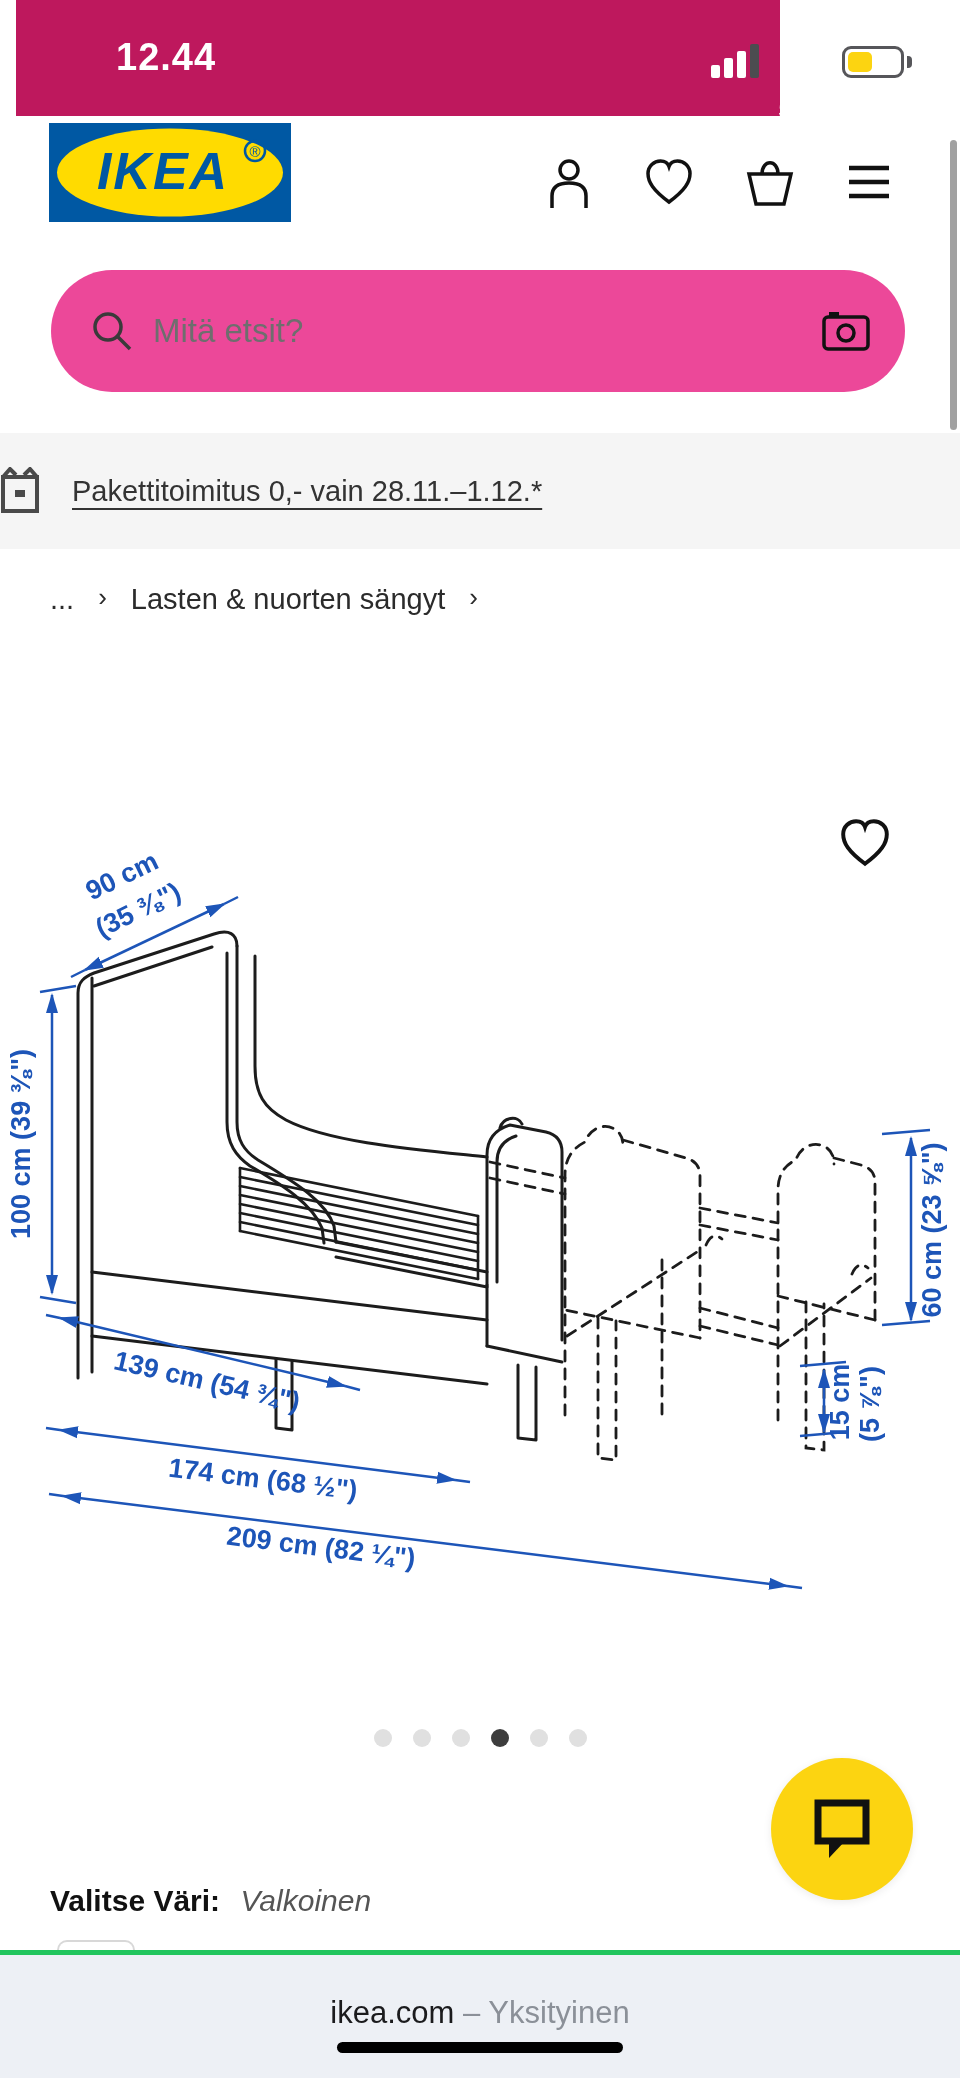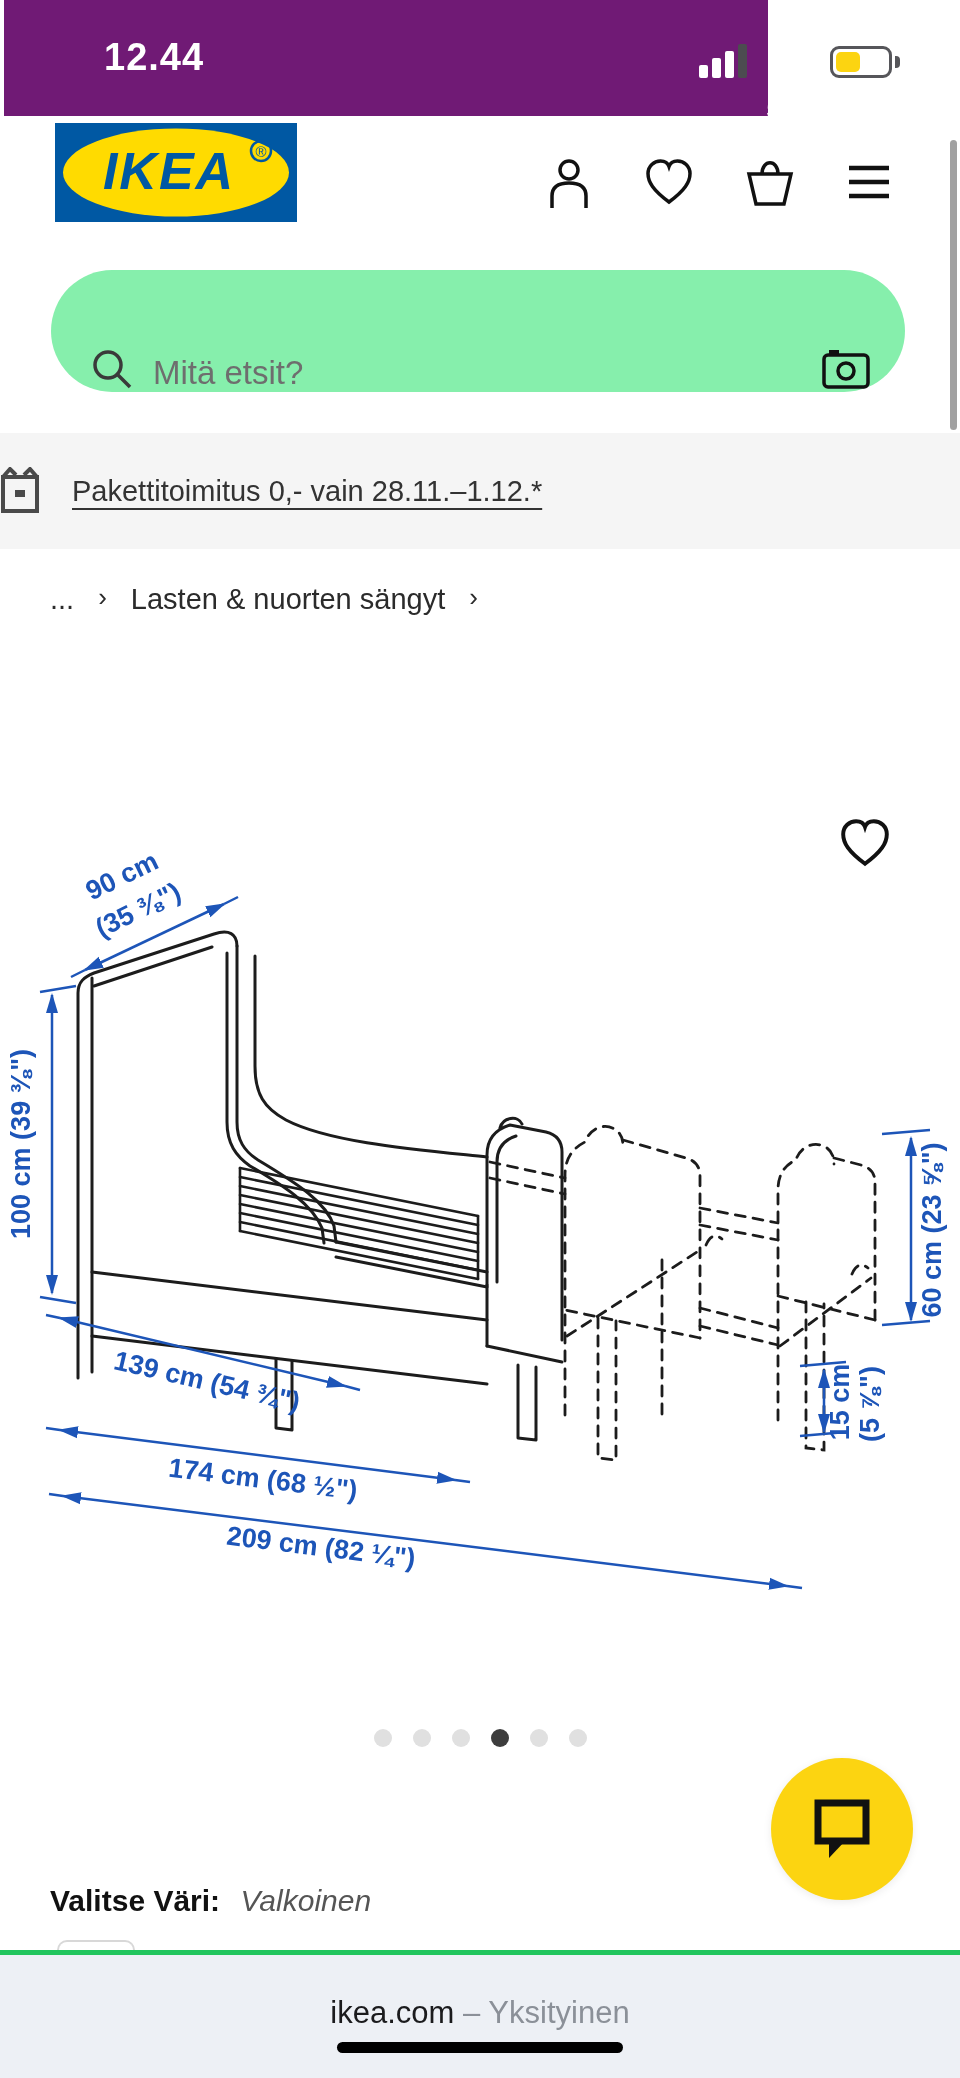--- a/index.html
+++ b/index.html
@@ -6,35 +6,35 @@
     --ikea-blue:#0058A3; --ikea-yellow:#FFDB00; --dim-blue:#1d55b8;
     --chat-yellow:#fcd411; --active-dot:#3d3d3d; --inactive-dot:#e0e0e0;
     --line:#1c1c1c;
   }
   *{margin:0;padding:0;box-sizing:border-box;}
   body{font-family:"Liberation Sans","DejaVu Sans",sans-serif;background:#888;}
   .phone{position:relative;width:960px;height:2078px;background:#ffffff;overflow:hidden;margin:0 auto;}
   .abs{position:absolute;}
 
   
-  .statusbar{left:4px;top:0;width:764px;height:116px;background:#701a75;color:#fff;}
+  .statusbar{left:16px;top:0;width:764px;height:116px;background:#be185d;color:#fff;}
   .time{left:100px;top:36px;font-size:38px;font-weight:700;letter-spacing:1px;}
   .sig-bar{position:absolute;bottom:0;width:9px;border-radius:2px;background:#fff;}
   .battery-body{left:826px;top:46px;width:62px;height:32px;border:3px solid #56565a;border-radius:9px;}
   .battery-fill{left:832px;top:52px;width:24px;height:20px;border-radius:5px;background:var(--chat-yellow);}
   .battery-nub{left:891px;top:56px;width:5px;height:12px;background:#56565a;border-radius:0 4px 4px 0;}
   .fiveg{left:762px;top:44px;font-size:34px;font-weight:600;color:#fff;margin-top:44px;}
 
   
-  .logo{left:55px;top:123px;width:242px;height:99px;}
+  .logo{left:49px;top:123px;width:242px;height:99px;}
   .hicon{width:52px;height:52px;top:156px;}
   .scrollbar{right:3px;top:140px;width:7px;height:290px;background:#909090;border-radius:4px;opacity:.85;}
 
   
-  .search{left:51px;top:270px;width:854px;height:122px;background:#86efac;border-radius:61px;display:flex;align-items:flex-end;}
+  .search{left:51px;top:270px;width:854px;height:122px;background:#ec4899;border-radius:61px;display:flex;align-items:center;}
   .search input{border:none;outline:none;background:transparent;font-size:33px;color:#333;flex:1;margin-left:18px;font-family:inherit;}
   .search input::placeholder{color:#6e6e6e;}
 
   
   .banner{left:0;top:433px;width:960px;height:116px;background:#f5f5f5;display:flex;align-items:center;}
   .banner-link{margin-left:32px;font-size:29px;color:#333;text-decoration:underline;text-underline-offset:7px;}
 
   
   .crumb1{left:50px;top:583px;font-size:29px;color:#2b2b2b;display:flex;align-items:center;gap:24px;}
   .crumb-sep{font-size:26px;color:#2b2b2b;transform:translateY(-2px);}

